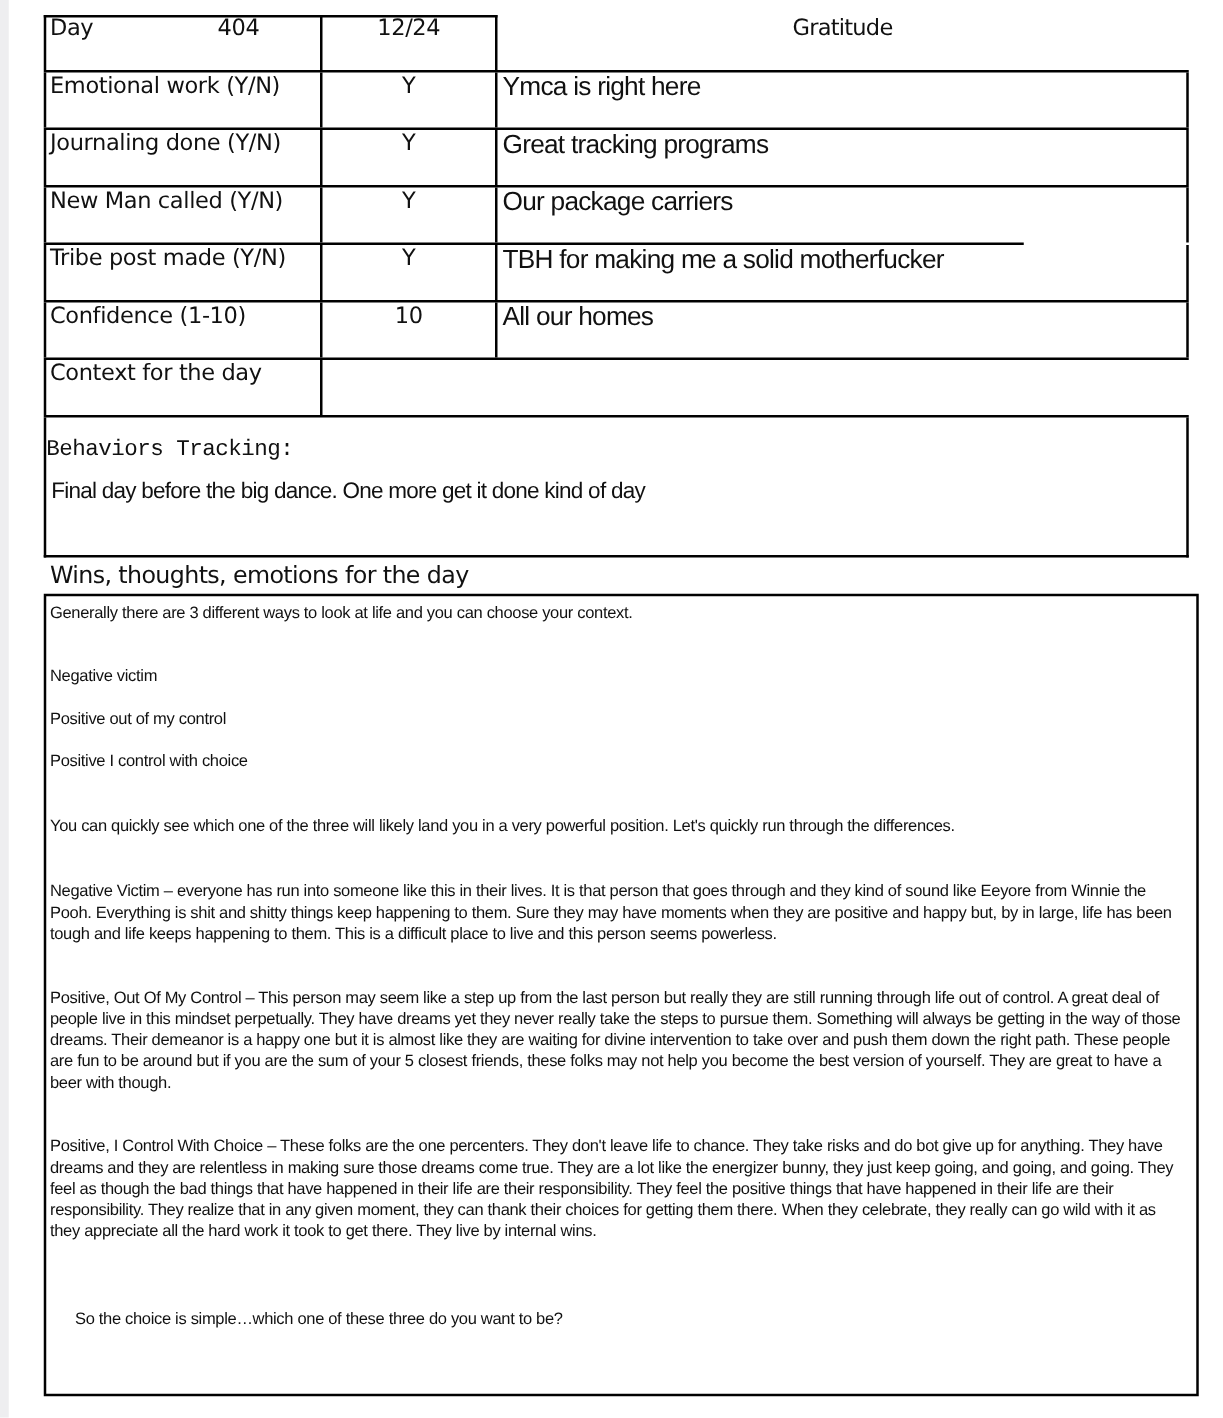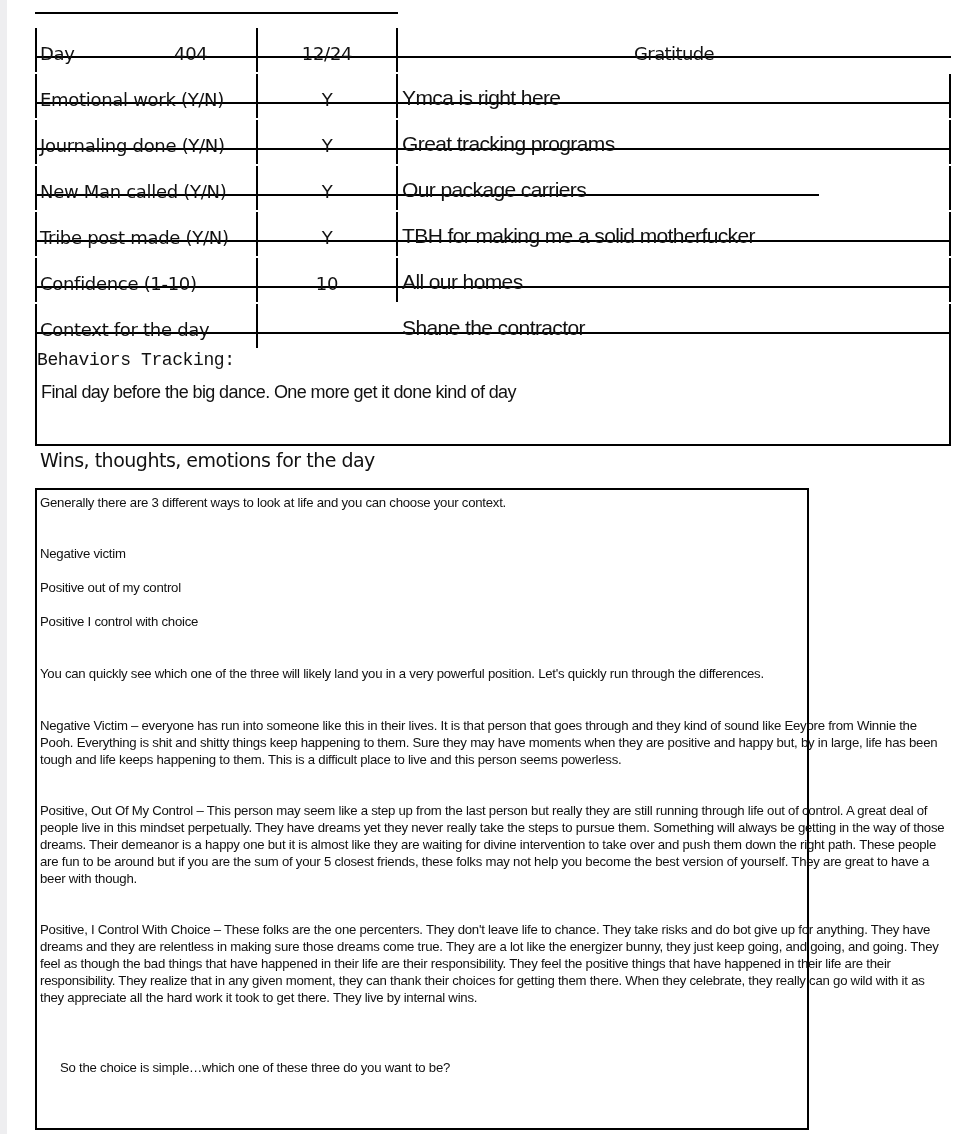--- a/index.html
+++ b/index.html
@@ -3,34 +3,34 @@
 <meta charset="utf-8">
 <style>
   html, body { margin: 0; padding: 0; }
   body {
     width: 978px; height: 1134px; background: #ffffff; position: relative; overflow: hidden;
     font-family: "Liberation Sans", sans-serif; color: #111;
   }
   .left-strip { position: absolute; left: 0; top: 0; width: 7px; height: 1134px; background: #eeeef0; }
   .tbl { position: absolute; left: 35px; top: 12px; width: 916px; }
   .row { position: absolute; left: 0; height: 46px; border-bottom: 2px solid #000; box-sizing: border-box; }
-  .cell { position: absolute; top: 16px; height: 100%; box-sizing: border-box; display: flex; align-items: flex-end; padding-bottom: 8px;
+  .cell { position: absolute; top: 0; height: 100%; box-sizing: border-box; display: flex; padding-bottom: 8px;
           font-family: "DejaVu Sans", sans-serif; font-size: 18px; letter-spacing: -0.3px; }
   .c1 { left: 0; width: 223px; border-left: 2px solid #000; border-right: 2px solid #000; padding-left: 3px; }
   .c2 { left: 223px; width: 140px; border-right: 2px solid #000; justify-content: center; }
   .c3 { left: 362px; width: 554px; border-right: 2px solid #000; padding-left: 5px;
         font-family: "Liberation Sans", sans-serif; font-size: 21px; letter-spacing: -0.6px; transform-origin: left; }
   .hdr-top { position: absolute; left: 0; top: 0; width: 363px; height: 2px; background: #000; }
   .day-val { position: absolute; left: 137px; }
   .gratitude-hdr { justify-content: center; padding-left: 0; font-family: "DejaVu Sans", sans-serif; font-size: 18px; border-right: none; }
   .behaviors { position: absolute; left: 35px; top: 334px; width: 916px; height: 112px; border: 2px solid #000; border-top: none; box-sizing: border-box; }
   .beh-title { position: absolute; left: 0; top: 16px; font-family: Liberation Mono, monospace; font-size: 18px; letter-spacing: -0.4px; }
   .beh-text { position: absolute; left: 4px; top: 48px; font-family: "Liberation Sans", sans-serif; font-size: 18px; letter-spacing: -0.6px; }
   .wins-title { position: absolute; left: 40px; top: 449px; font-family: "DejaVu Sans", sans-serif; font-size: 19px; letter-spacing: -0.5px; }
-  .wins-box { position: absolute; left: 35px; top: 488px; width: 774px; height: 642px; border: 2px solid #000; box-sizing: border-box; }
+  .wins-box { position: absolute; left: 35px; top: 475px; width: 924px; height: 642px; border: 2px solid #000; box-sizing: border-box; }
   .p { position: absolute; left: 3px; width: 905px; font-family: "Liberation Sans", sans-serif; font-size: 13.2px; line-height: 17px; letter-spacing: -0.25px; color: #111; }
 </style>
 </head>
 <body>
 
 <div class="left-strip"></div>
 
 <div class="tbl">
   <div class="hdr-top"></div>
 
@@ -63,21 +63,20 @@
     <div class="cell c2">Y</div>
     <div class="cell c3">TBH for making me a solid motherfucker</div>
   </div>
   <div class="row" style="top:230px; width:916px;">
     <div class="cell c1">Confidence (1-10)</div>
     <div class="cell c2">10</div>
     <div class="cell c3">All our homes</div>
   </div>
   <div class="row" style="top:276px; width:916px;">
     <div class="cell c1">Context for the day</div>
-    <div class="cell c3">Shane the contractor</div>
   </div>
 </div>
 
 <div class="behaviors">
   <div class="beh-title">Behaviors Tracking:</div>
   <div class="beh-text">Final day before the big dance.  One more get it done kind of day</div>
 </div>
 
 <div class="wins-title">Wins, thoughts, emotions for the day</div>
 

